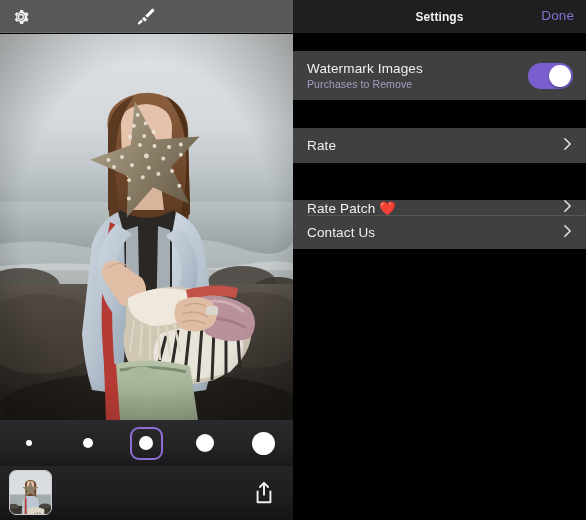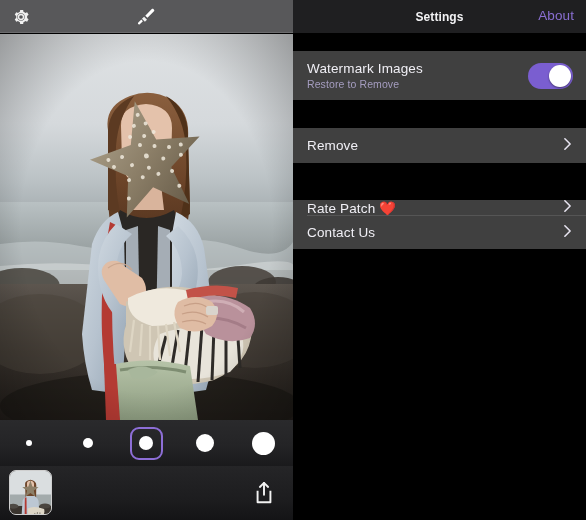--- a/index.html
+++ b/index.html
@@ -341,39 +341,39 @@
         <path d="M12 2 L12 15" fill="none" stroke="#f2f2f2" stroke-width="2.1" stroke-linecap="round"></path>
         <path d="M7.5 6.4 L12 2 L16.5 6.4" fill="none" stroke="#f2f2f2" stroke-width="2.1" stroke-linecap="round" stroke-linejoin="round"></path>
       </svg>
     </span>
   </div>
 
   <div id="settings">
 
     <div id="settings-header">
       <span id="settings-title">Settings</span>
-      <span id="done-btn">About</span>
+      <span id="done-btn">Done</span>
     </div>
 
     <div class="spacer" style="height:18px"></div>
 
     <div class="row" style="height:49px">
       <span class="txtcol">
         <span class="title">Watermark Images</span>
-        <span class="sub">Restore to Remove</span>
+        <span class="sub">Purchases to Remove</span>
       </span>
       <span class="switch">
         <span class="knob"></span>
       </span>
     </div>
 
     <div class="spacer" style="height:28px"></div>
 
     <div class="row" style="height:35px">
-      <span class="title">Remove</span>
+      <span class="title">Rate</span>
       <span class="chev">
         <svg viewBox="0 0 12 18" width="9" height="14">
           <path d="M2.5 2 L9.5 9 L2.5 16" fill="none" stroke="#e7e4f0" stroke-width="2.1" stroke-linecap="round" stroke-linejoin="round"></path>
         </svg>
       </span>
     </div>
 
     <div class="spacer" style="height:37px"></div>
 
     <div class="row" style="height:16px">

